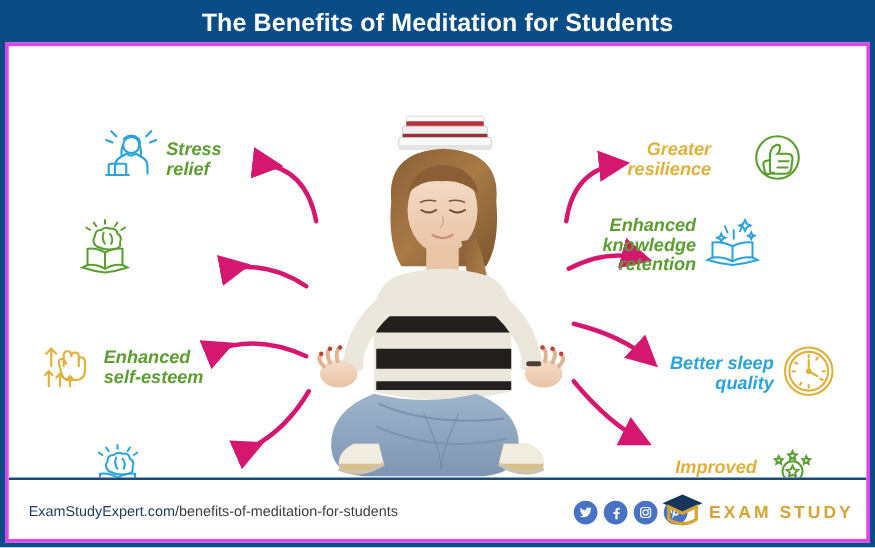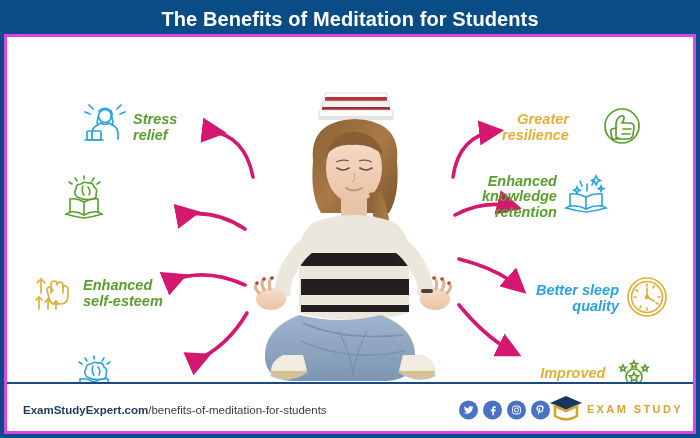--- a/index.html
+++ b/index.html
@@ -72,28 +72,28 @@
     height:53px;
     background:#ffffff;
     border-top:2px solid #1c4a7e;
     display:flex; align-items:center;
   }
   .url {
     margin-left:16px;
     font-size:11.5px;
     color:#3b3b3b;
   }
-  .url b { color:#1b3a5c; font-weight:bold;text-align:right; }
+  .url b { color:#1b3a5c; font-weight:normal;text-align:right; }
   .socials { position:absolute; left:452px; top:50%; transform:translateY(-50%); display:flex; gap:5px; }
   .soc { width:19px; height:19px; border-radius:50%; background:#4a72c4;
          display:flex; align-items:center; justify-content:center; }
   .logo { position:absolute; right:10px; top:50%; transform:translateY(-50%);
           display:flex; align-items:center; gap:4px; }
   .logo-txt { display:flex; flex-direction:column; line-height:1; }
-  .logo-top { font-size:11px; letter-spacing:2.4px; color:#d5a434; font-weight:bold; }
+  .logo-top { font-size:14px; letter-spacing:2.4px; color:#d5a434; font-weight:bold; }
   .logo-bot { font-size:20px; letter-spacing:-0.4px; color:#17365d; font-weight:bold; margin-top:1px; }
 </style>
 </head>
 <body>
 
 <div class="poster">
 
   <div class="title-bar">
     <div class="title-text">The Benefits of Meditation for Students</div>
   </div>

